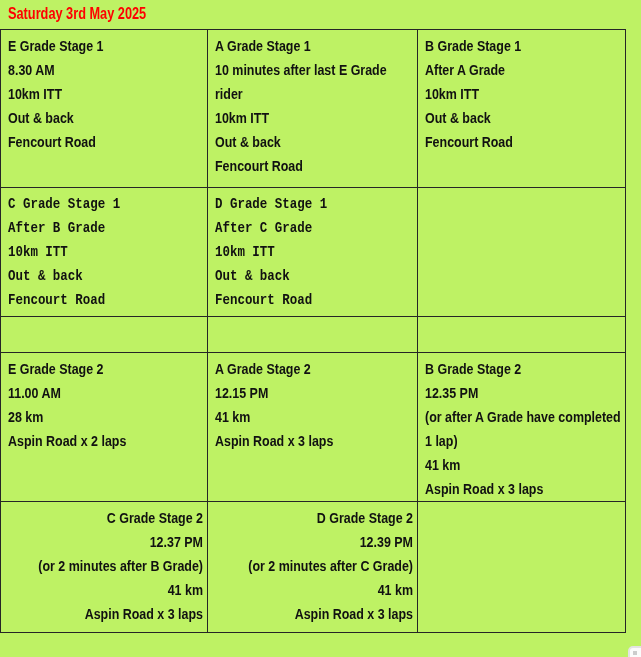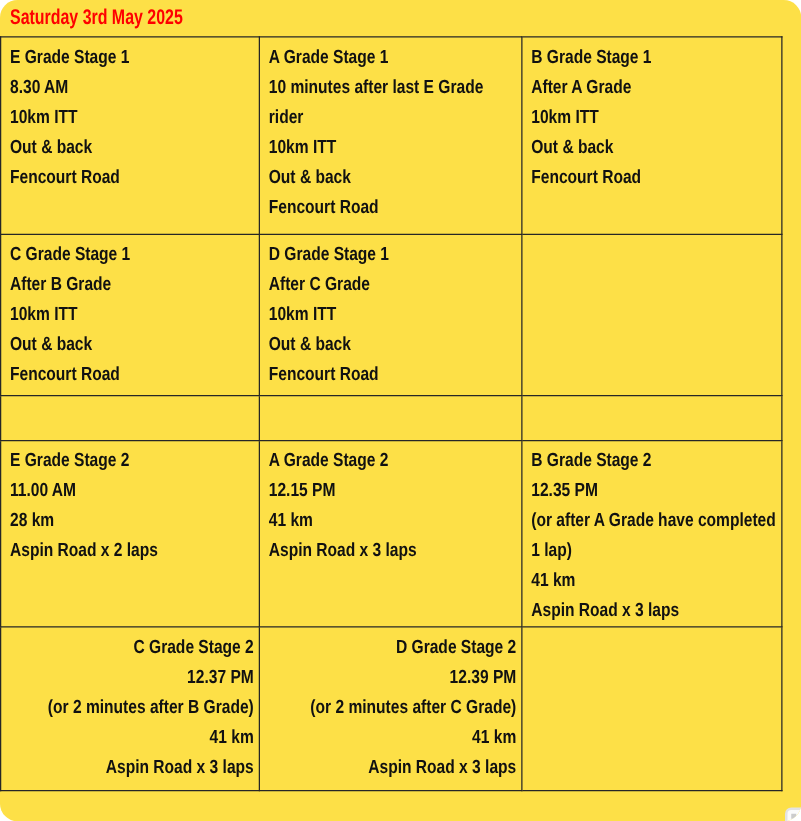--- a/index.html
+++ b/index.html
@@ -5,42 +5,42 @@
   * { margin: 0; padding: 0; box-sizing: border-box; }
   html, body { background: #ffffff; }
   body {
     width: 641px; height: 657px;
     font-family: "Liberation Sans", sans-serif;
     position: relative; overflow: hidden;
   }
   .page {
     position: absolute; left: 0; top: 0;
     width: 641px; height: 657px;
-    background: #fde047; overflow: hidden; border-radius: 14px;
+    background: #bef264; overflow: hidden;
   }
   .doc-title {
     position: absolute; left: 8px; top: 3px;
     font-size: 17px; font-weight: bold; line-height: 22px;
     color: #fe0000;
     white-space: nowrap;
     transform: scaleX(0.75); transform-origin: 0 50%;
   }
   table.schedule {
     position: absolute; left: 0; top: 29px;
     width: 625px;
     border-collapse: collapse; table-layout: fixed;
   }
   table.schedule td {
     border: 1.5px solid #262626;
     vertical-align: top;
     padding: 4px 4px 0 7px;
     overflow: hidden;
   }
   table.schedule tr:nth-child(1) { height: 158px; }
-  table.schedule tr:nth-child(2) { height: 129px; }
+  table.schedule tr:nth-child(2) { height: 129px; font-family: Liberation Mono, monospace; }
   table.schedule tr:nth-child(3) { height: 36px;  }
   table.schedule tr:nth-child(4) { height: 142px; padding-left: 16px; }
   table.schedule tr:nth-child(5) { height: 131px; text-align: right; }
   .cell-lines {
     width: 121.95%;
     transform: scaleX(0.82); transform-origin: 0 0;
   }
   .cell-lines p.line {
     font-size: 15.2px; font-weight: bold;
     line-height: 24px; color: #111111;

